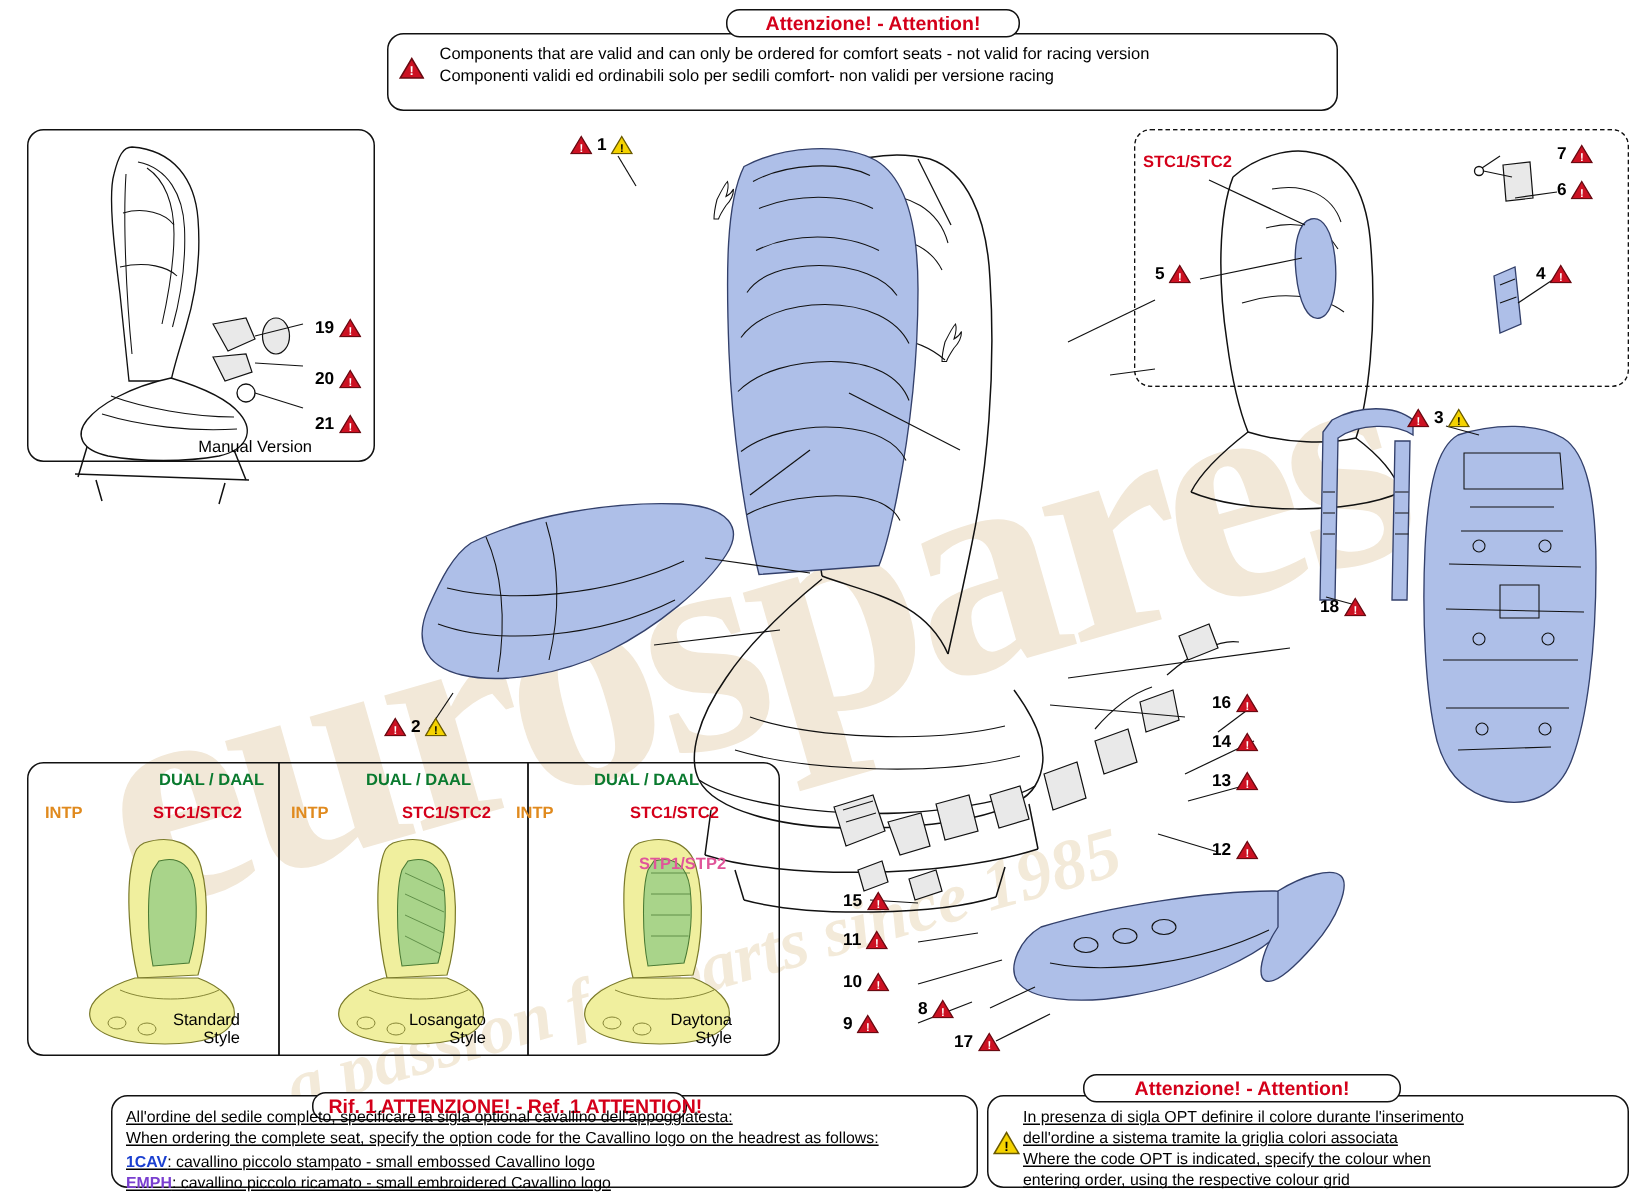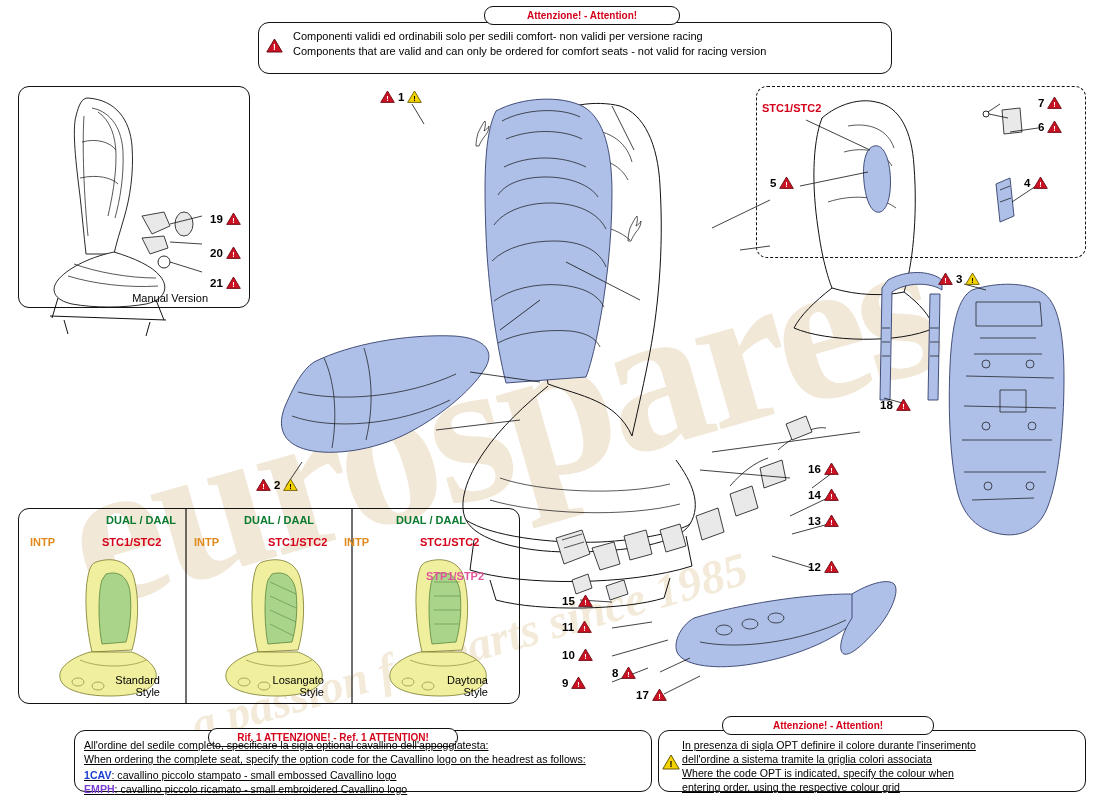--- a/index.html
+++ b/index.html
@@ -52,21 +52,21 @@
   .panel.dashed { border-style:dashed; border-width:1.2px; }
 
   
   .att-title {
     position:absolute;
     border:1.4px solid #111;
     border-radius:9px;
     background:#fff;
     color:#d4001a;
     font-weight:bold;
-    font-size:10px;
+    font-size:13px;
     text-align:center;
     line-height:15px;
     z-index:6;
     padding:1px 10px;
     white-space:nowrap;
   }
   .att-body {
     position:absolute;
     border:1.4px solid #111;
     border-radius:11px;
@@ -337,22 +337,22 @@
       <path class="lead" d="M612 602 L580 600"></path>
       <path class="lead" d="M612 628 L652 622"></path>
       <path class="lead" d="M612 656 L668 640"></path>
       <path class="lead" d="M612 682 L648 668"></path>
       <path class="lead" d="M660 672 L690 658"></path>
       <path class="lead" d="M664 694 L700 676"></path>
     </g>
   </svg>
 
   <div class="att-body" style="left:258px; top:22px; width:634px; height:52px;">
+    <span class="ln">Components that are valid and can only be ordered for comfort seats - not valid for racing version</span>
     <span class="ln">Componenti validi ed ordinabili solo per sedili comfort- non validi per versione racing</span>
-    <span class="ln">Components that are valid and can only be ordered for comfort seats - not valid for racing version</span>
   </div>
   <div class="att-title" style="left:484px; top:6px; width:196px;">Attenzione! - Attention!</div>
   <div class="tri-abs" style="left:266px; top:38px;">
     <svg width="17" height="15" viewBox="0 0 17 15">
         <polygon points="8.5,1 16.2,14 0.8,14" fill="#cc1122" stroke="#6a0a12" stroke-width="1"></polygon>
         <text x="8.5" y="12" font-size="8.5" font-family="Liberation Sans, sans-serif" fill="#fff" text-anchor="middle" font-weight="bold">!</text>
       </svg>
   </div>
 
   <div class="panel" style="left:18px; top:86px; width:232px; height:222px;"></div>

